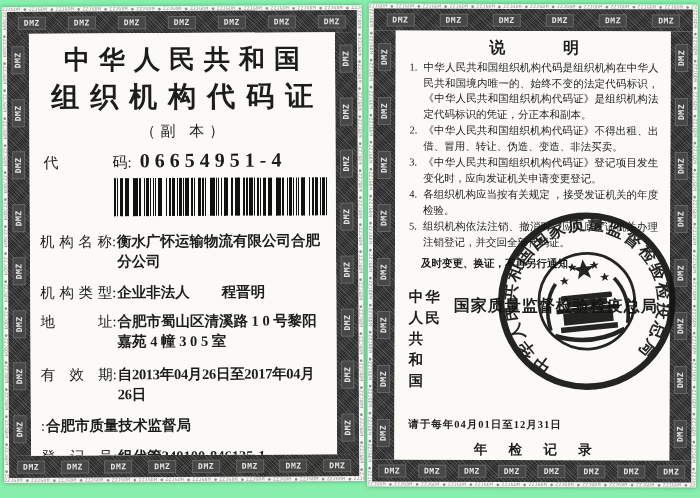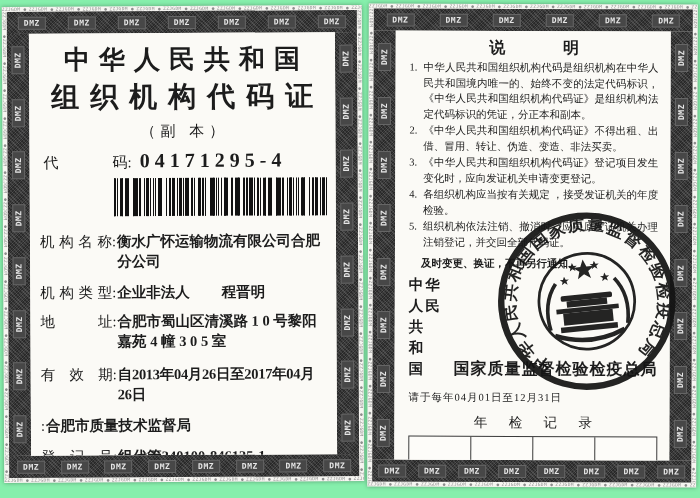--- a/index.html
+++ b/index.html
@@ -67,25 +67,25 @@
   .mt-valid { margin-top:13px; } .mt-issuer { margin-top:11px; } .mt-reg { margin-top:11px; }
   .val-condensed { letter-spacing:-.3px; }
 
   
   .notes-title { text-align:center; font-size:16px; font-weight:600; letter-spacing:3.6em;
     padding-left:3.6em; line-height:22px; margin-top:2px; }
   .note { display:flex; font-size:10.5px; line-height:15.5px; margin-top:1px; }
   .note-num { flex:0 0 14px; }
   .note-text { flex:1; text-align:justify; }
   .notice { font-size:10.5px; line-height:15px; margin-top:6px; text-indent:12px; font-weight:600; }
-  .issuer { display:flex; margin-top:4px;align-items:flex-end; }
+  .issuer { display:flex; margin-top:16px; }
   .issuer-cn { font-size:14.5px; font-weight:600; letter-spacing:2px; line-height:21px; }
   .issuer-agency { font-size:16px; font-weight:600; margin:9px 0 0 8px; white-space:nowrap; letter-spacing:1px; }
-  .annual-notice { font-size:10.5px; margin-top:10px; line-height:15px; letter-spacing:1px; }
-  .annual-title { text-align:center; font-size:13.5px; font-weight:400; letter-spacing:9px;
+  .annual-notice { font-size:10.5px; margin-top:25px; line-height:15px; letter-spacing:1px;font-weight:bold; }
+  .annual-title { text-align:center; font-size:13.5px; font-weight:700; letter-spacing:9px;
     padding-left:9px; margin-top:9px; line-height:18px; }
   .annual-table { display:flex; margin-top:4px; height:61px; border:1px solid #3a3a3a; background:#fdfcf9; }
   .annual-cell { flex:1; border-left:1px solid #3a3a3a; display:flex; align-items:flex-end; justify-content:center; }
   .annual-cell:first-child { border-left:none; }
 
   
   .stamp { position:absolute; left:127px; top:205px; width:184px; height:184px;
     z-index:5; opacity:.93; transform:rotate(-6deg); }
 </style>
 </head>
@@ -139,21 +139,21 @@
       </div>
 
     <div class="inner inner-l">
       <div class="title1">中华人民共和国</div>
       <div class="title2">组织机构代码证</div>
       <div class="subtitle">（副 本）</div>
 
       <div class="code-row">
         <span class="code-a">代</span>
         <span class="code-b">码:</span>
-        <span class="code-val">04171295-4</span>
+        <span class="code-val">06654951-4</span>
       </div>
       <div class="barcode"></div>
 
       <div class="frow mt-name">
         <span class="flabel">机构名称</span>
           <span class="fcolon">:</span>
         <span class="fvalue">衡水广怀运输物流有限公司合肥分公司</span>
       </div>
 
       <div class="frow mt-type">

